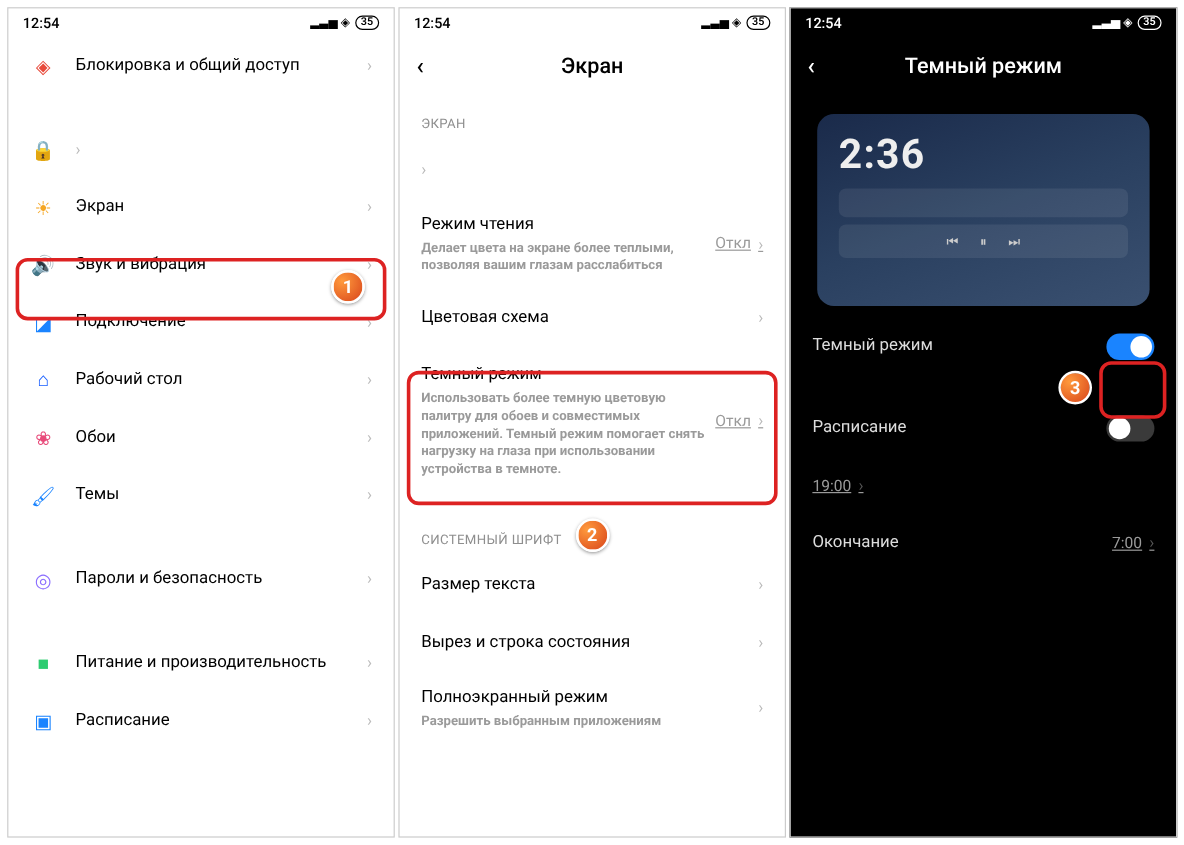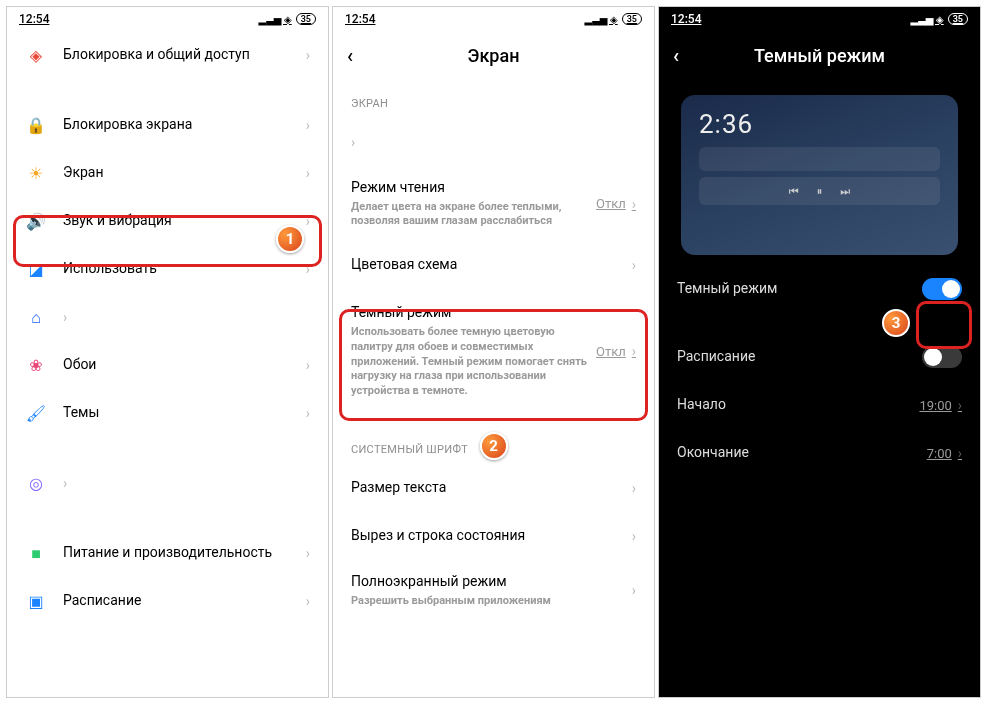--- a/index.html
+++ b/index.html
@@ -1,20 +1,20 @@
 <!DOCTYPE html>
 <html><head>
 <meta charset="utf-8">
 <style>
 * { margin:0; padding:0; box-sizing:border-box; font-family:-apple-system,BlinkMacSystemFont,'Segoe UI',Roboto,Arial,sans-serif; }
 body { background:#fff; width:987px; height:704px; display:flex; gap:3px; padding:6px; }
 .screen { flex:1; border:1px solid #ccc; display:flex; flex-direction:column; overflow:hidden; position:relative; }
 .screen-light { background:#fff; color:#000; }
 .screen-dark { background:#000; color:#fff; }
-.status-bar { height:24px; display:flex; align-items:center; justify-content:space-between; padding:0 12px; font-size:12px; font-weight:500;text-decoration:underline; }
+.status-bar { height:24px; display:flex; align-items:center; justify-content:space-between; padding:0 12px; font-size:12px; font-weight:500; }
 .status-bar .right { display:flex; align-items:center; gap:4px; }
 .sig-icons { display:flex; align-items:center; gap:3px; font-size:10px; }
 .battery-badge { border:1px solid currentColor; border-radius:8px; padding:0 4px; font-size:9px; font-weight:600; }
 .header { height:48px; display:flex; align-items:center; justify-content:center; position:relative; font-size:18px; font-weight:500; }
 .header .back { position:absolute; left:14px; font-size:20px; }
 .content { flex:1; overflow:hidden; }
 .section-label { font-size:11px; color:#8e8e8e; text-transform:uppercase; padding:18px 18px 8px; letter-spacing:0.3px; }
 .row { display:flex; align-items:center; padding:12px 18px; min-height:48px; position:relative; }
 .row .icon { width:22px; height:22px; margin-right:16px; display:flex; align-items:center; justify-content:center; font-size:16px; }
 .row .body { flex:1; }
@@ -26,21 +26,21 @@
 .screen1 .row { padding:13px 18px; }
 .highlight-box { position:absolute; border:3px solid #d22; border-radius:10px; pointer-events:none; z-index:5; }
 .badge { position:absolute; width:28px; height:28px; border-radius:50%; background:radial-gradient(circle at 30% 30%,#ff9a3d,#d8441a); border:2px solid #fff; box-shadow:0 1px 3px rgba(0,0,0,0.4); color:#fff; font-weight:700; font-size:15px; display:flex; align-items:center; justify-content:center; z-index:6; }
 .toggle { width:40px; height:22px; border-radius:11px; position:relative; }
 .toggle::after { content:''; position:absolute; width:18px; height:18px; border-radius:50%; background:#fff; top:2px; transition:none; }
 .toggle-on { background:#1a84ff; }
 .toggle-on::after { right:2px; }
 .toggle-off { background:#3a3a3a; }
 .toggle-off::after { left:2px; }
 .preview-card { margin:16px 22px 10px; height:160px; background:linear-gradient(160deg,#1a2a4a 0%,#2a4060 50%,#3a5070 100%); border-radius:14px; padding:14px 18px; color:#eee; position:relative; overflow:hidden; }
-.preview-time { font-size:26px; font-weight:400; letter-spacing:1px; margin-bottom:8px; }
+.preview-time { font-size:34px; font-weight:700; letter-spacing:1px; margin-bottom:8px; }
 .preview-widget { background:rgba(255,255,255,0.08); border-radius:6px; height:24px; margin-bottom:6px; }
 .preview-controls { background:rgba(255,255,255,0.08); border-radius:6px; height:28px; display:flex; align-items:center; justify-content:center; gap:18px; font-size:11px; color:#ccc; }
 .dim { color:#6a6a6a; }
 .screen-dark .row .title { color:#ddd; }
 </style>
 </head>
 <body>
 
 <div class="screen screen-light screen1">
   <div class="status-bar">
@@ -54,23 +54,20 @@
     <div class="row">
       <span class="icon" style="color:#e84a3b">◈</span>
       <div class="body">
           <div class="title">Блокировка и общий доступ</div>
         </div>
       <span class="chev">›</span>
     </div>
     <div style="height:22px"></div>
     <div class="row">
       <span class="icon" style="color:#e84a3b">🔒</span>
-      <div class="body">
-          <div class="title">Блокировка экрана</div>
-        </div>
       <span class="chev">›</span>
     </div>
     <div class="highlight-box" style="left:6px;right:6px;top:208px;height:52px;"></div>
     <div class="badge" style="top:218px;right:24px;">1</div>
     <div class="row">
       <span class="icon" style="color:#f5a623">☀</span>
       <div class="body">
           <div class="title">Экран</div>
         </div>
       <span class="chev">›</span>
@@ -78,45 +75,51 @@
     <div class="row">
       <span class="icon" style="color:#2ecc71">🔊</span>
       <div class="body">
           <div class="title">Звук и вибрация</div>
         </div>
       <span class="chev">›</span>
     </div>
     <div class="row">
       <span class="icon" style="color:#1a84ff">◪</span>
       <div class="body">
-          <div class="title">Использовать</div>
+          <div class="title">Подключение</div>
         </div>
       <span class="chev">›</span>
     </div>
     <div class="row">
       <span class="icon" style="color:#1a60ff">⌂</span>
+      <div class="body">
+          <div class="title">Рабочий стол</div>
+        </div>
       <span class="chev">›</span>
     </div>
     <div class="row">
       <span class="icon" style="color:#e84a7a">❀</span>
       <div class="body">
           <div class="title">Обои</div>
         </div>
       <span class="chev">›</span>
     </div>
     <div class="row">
       <span class="icon" style="color:#1a84ff">🖌</span>
       <div class="body">
           <div class="title">Темы</div>
         </div>
       <span class="chev">›</span>
     </div>
     <div style="height:22px"></div>
     <div class="row">
       <span class="icon" style="color:#8a6cff">◎</span>
+      <div class="body">
+          <div class="title">Пароли и безопасность</div>
+        </div>
       <span class="chev">›</span>
     </div>
     <div style="height:22px"></div>
     <div class="row">
       <span class="icon" style="color:#2ecc71">■</span>
       <div class="body">
           <div class="title">Питание и производительность</div>
         </div>
       <span class="chev">›</span>
     </div>
@@ -229,23 +232,20 @@
       <div class="toggle toggle-on"></div>
     </div>
     <div style="height:20px"></div>
     <div class="row">
       <div class="body">
           <div class="title">Расписание</div>
         </div>
       <div class="toggle toggle-off"></div>
     </div>
     <div class="row">
-      <div class="body">
-          <div class="title dim">Начало</div>
-        </div>
       <div class="trail dim">
           <span>19:00</span>
           <span class="chev">›</span>
         </div>
     </div>
     <div class="row">
       <div class="body">
           <div class="title dim">Окончание</div>
         </div>
       <div class="trail dim">

